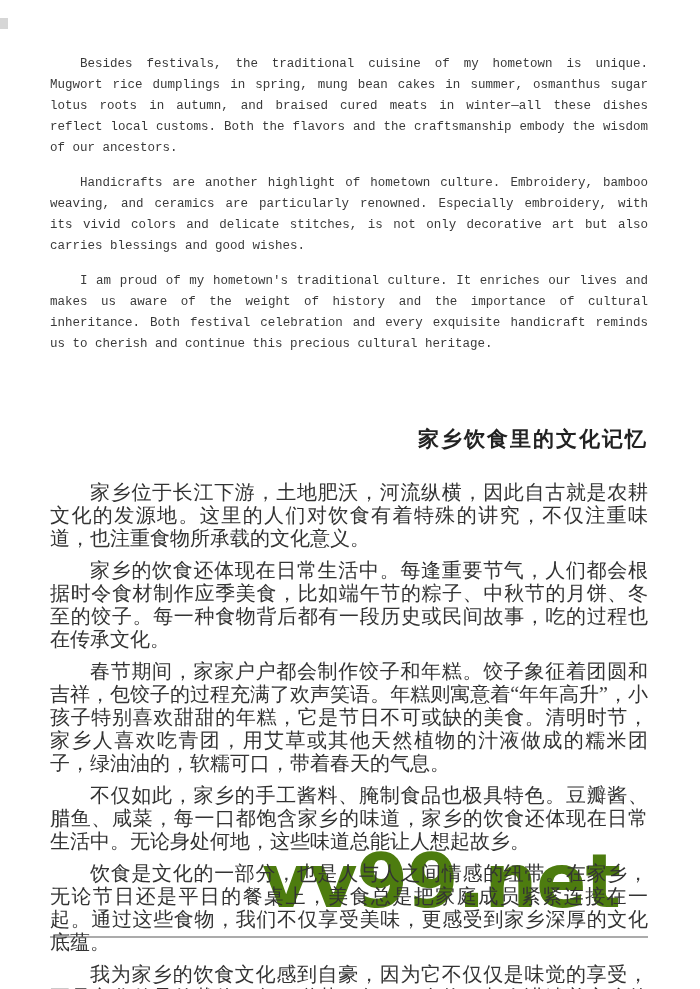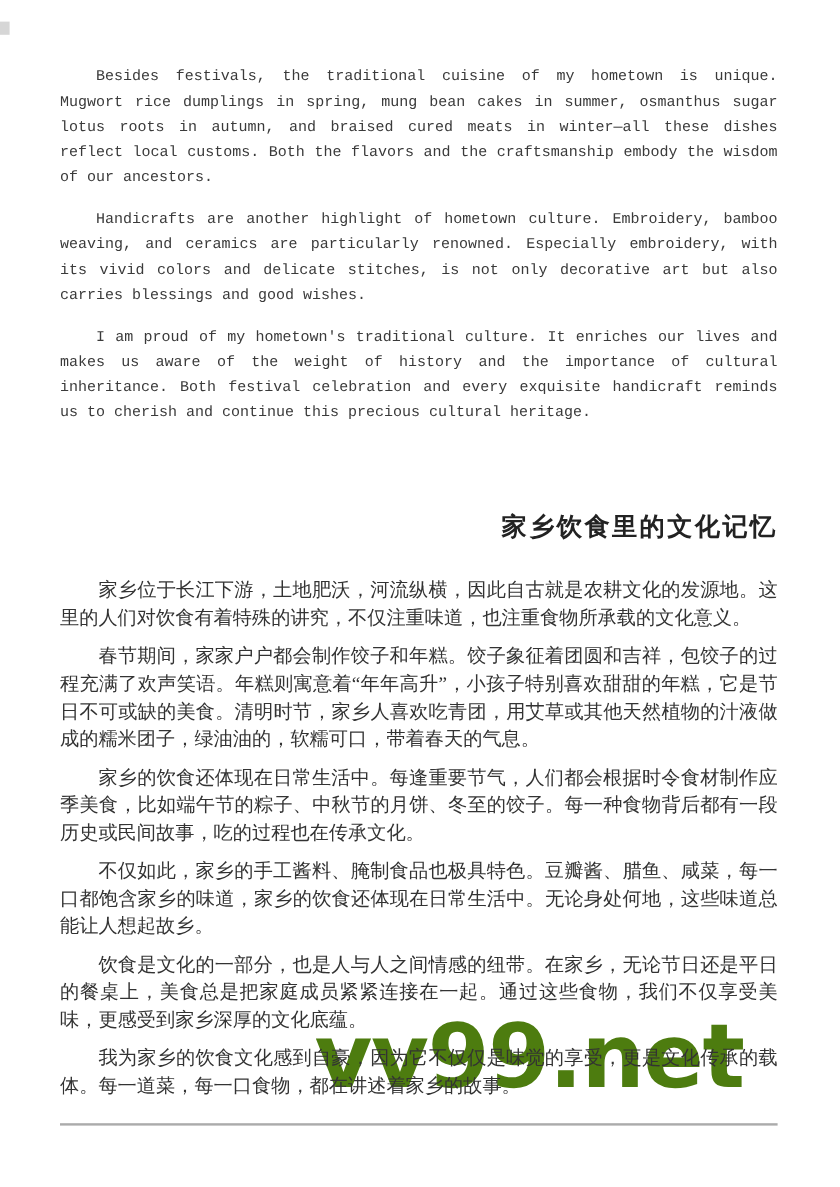--- a/index.html
+++ b/index.html
@@ -37,21 +37,21 @@
     font-family: "Liberation Sans", "DejaVu Sans", sans-serif;
     font-weight: bold;
     font-size: 21px;
     letter-spacing: 2px;
     text-align: right;
     color: #222222;
     margin: 70px 0 28px 0;
   }
   .cn-para {
     font-family: "Liberation Serif", "DejaVu Serif", serif;
-    font-size: 16px;
+    font-size: 20px;
     line-height: 23px;
     text-align: justify;
     text-indent: 2em;
     margin: 0 0 9px 0;
     color: #333333;
   }
   .watermark {
     position: absolute;
     left: 262px;
     top: 838px;
@@ -101,22 +101,22 @@
   <div class="watermark">vv99.net</div>
 
   <div class="content">
     <p class="en-para first">Besides festivals, the traditional cuisine of my hometown is unique. Mugwort rice dumplings in spring, mung bean cakes in summer, osmanthus sugar lotus roots in autumn, and braised cured meats in winter—all these dishes reflect local customs. Both the flavors and the craftsmanship embody the wisdom of our ancestors.</p>
     <p class="en-para">Handicrafts are another highlight of hometown culture. Embroidery, bamboo weaving, and ceramics are particularly renowned. Especially embroidery, with its vivid colors and delicate stitches, is not only decorative art but also carries blessings and good wishes.</p>
     <p class="en-para">I am proud of my hometown's traditional culture. It enriches our lives and makes us aware of the weight of history and the importance of cultural inheritance. Both festival celebration and every exquisite handicraft reminds us to cherish and continue this precious cultural heritage.</p>
 
     <h1 class="doc-title">家乡饮食里的文化记忆</h1>
 
     <p class="cn-para">家乡位于长江下游，土地肥沃，河流纵横，因此自古就是农耕文化的发源地。这里的人们对饮食有着特殊的讲究，不仅注重味道，也注重食物所承载的文化意义。</p>
+    <p class="cn-para">家乡的饮食还体现在日常生活中。每逢重要节气，人们都会根据时令食材制作应季美食，比如端午节的粽子、中秋节的月饼、冬至的饺子。每一种食物背后都有一段历史或民间故事，吃的过程也在传承文化。</p>
     <p class="cn-para">春节期间，家家户户都会制作饺子和年糕。饺子象征着团圆和吉祥，包饺子的过程充满了欢声笑语。年糕则寓意着“年年高升”，小孩子特别喜欢甜甜的年糕，它是节日不可或缺的美食。清明时节，家乡人喜欢吃青团，用艾草或其他天然植物的汁液做成的糯米团子，绿油油的，软糯可口，带着春天的气息。</p>
-    <p class="cn-para">家乡的饮食还体现在日常生活中。每逢重要节气，人们都会根据时令食材制作应季美食，比如端午节的粽子、中秋节的月饼、冬至的饺子。每一种食物背后都有一段历史或民间故事，吃的过程也在传承文化。</p>
     <p class="cn-para">不仅如此，家乡的手工酱料、腌制食品也极具特色。豆瓣酱、腊鱼、咸菜，每一口都饱含家乡的味道，家乡的饮食还体现在日常生活中。无论身处何地，这些味道总能让人想起故乡。</p>
     <p class="cn-para">饮食是文化的一部分，也是人与人之间情感的纽带。在家乡，无论节日还是平日的餐桌上，美食总是把家庭成员紧紧连接在一起。通过这些食物，我们不仅享受美味，更感受到家乡深厚的文化底蕴。</p>
     <p class="cn-para">我为家乡的饮食文化感到自豪，因为它不仅仅是味觉的享受，更是文化传承的载体。每一道菜，每一口食物，都在讲述着家乡的故事。</p>
   </div>
 
   <div class="footer-line"></div>
   <div class="footer-text">www.vv99.net</div>
 
 </div>
 

